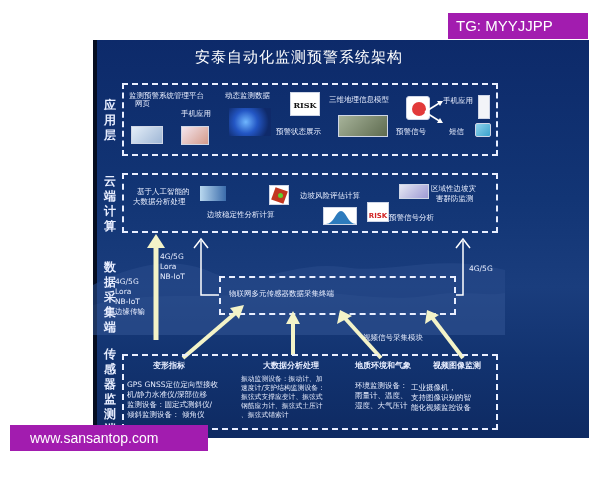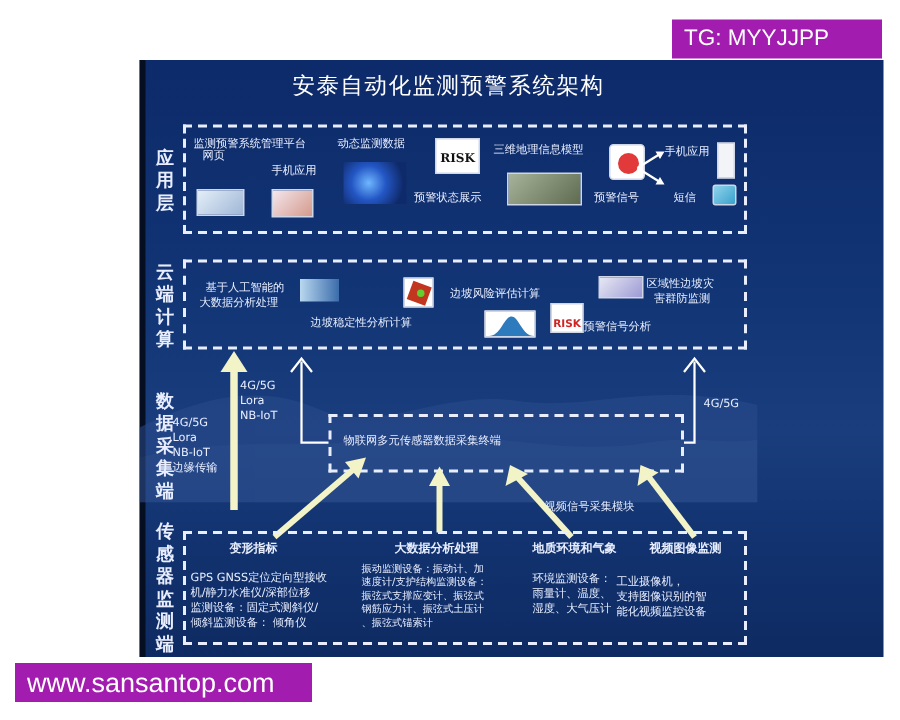--- a/index.html
+++ b/index.html
@@ -194,13 +194,13 @@
   <div class="txt" style="left:262px; top:351px;">雨量计、温度、</div>
   <div class="txt" style="left:262px; top:361px;">湿度、大气压计</div>
 
   <div class="txt txt-b" style="left:340px; top:321px;">视频图像监测</div>
   <div class="txt txt-c" style="left:318px; top:343px; width:90px;">工业摄像机，</div>
   <div class="txt txt-c" style="left:318px; top:353px; width:90px;">支持图像识别的智</div>
   <div class="txt txt-c" style="left:318px; top:363px; width:90px;">能化视频监控设备</div>
 </div>
 
 <div class="wm" style="left:448px; top:13px; width:140px; height:26px; font-size:15px; line-height:26px; padding-left:8px;">TG: MYYJJPP</div>
-<div class="wm" style="left:10px; top:442px; width:198px; height:26px; font-size:18px; line-height:26px; padding-left:8px;">www.sansantop.com</div>
+<div class="wm" style="left:10px; top:425px; width:198px; height:26px; font-size:14px; line-height:26px; padding-left:20px;">www.sansantop.com</div>
 
 </body></html>

